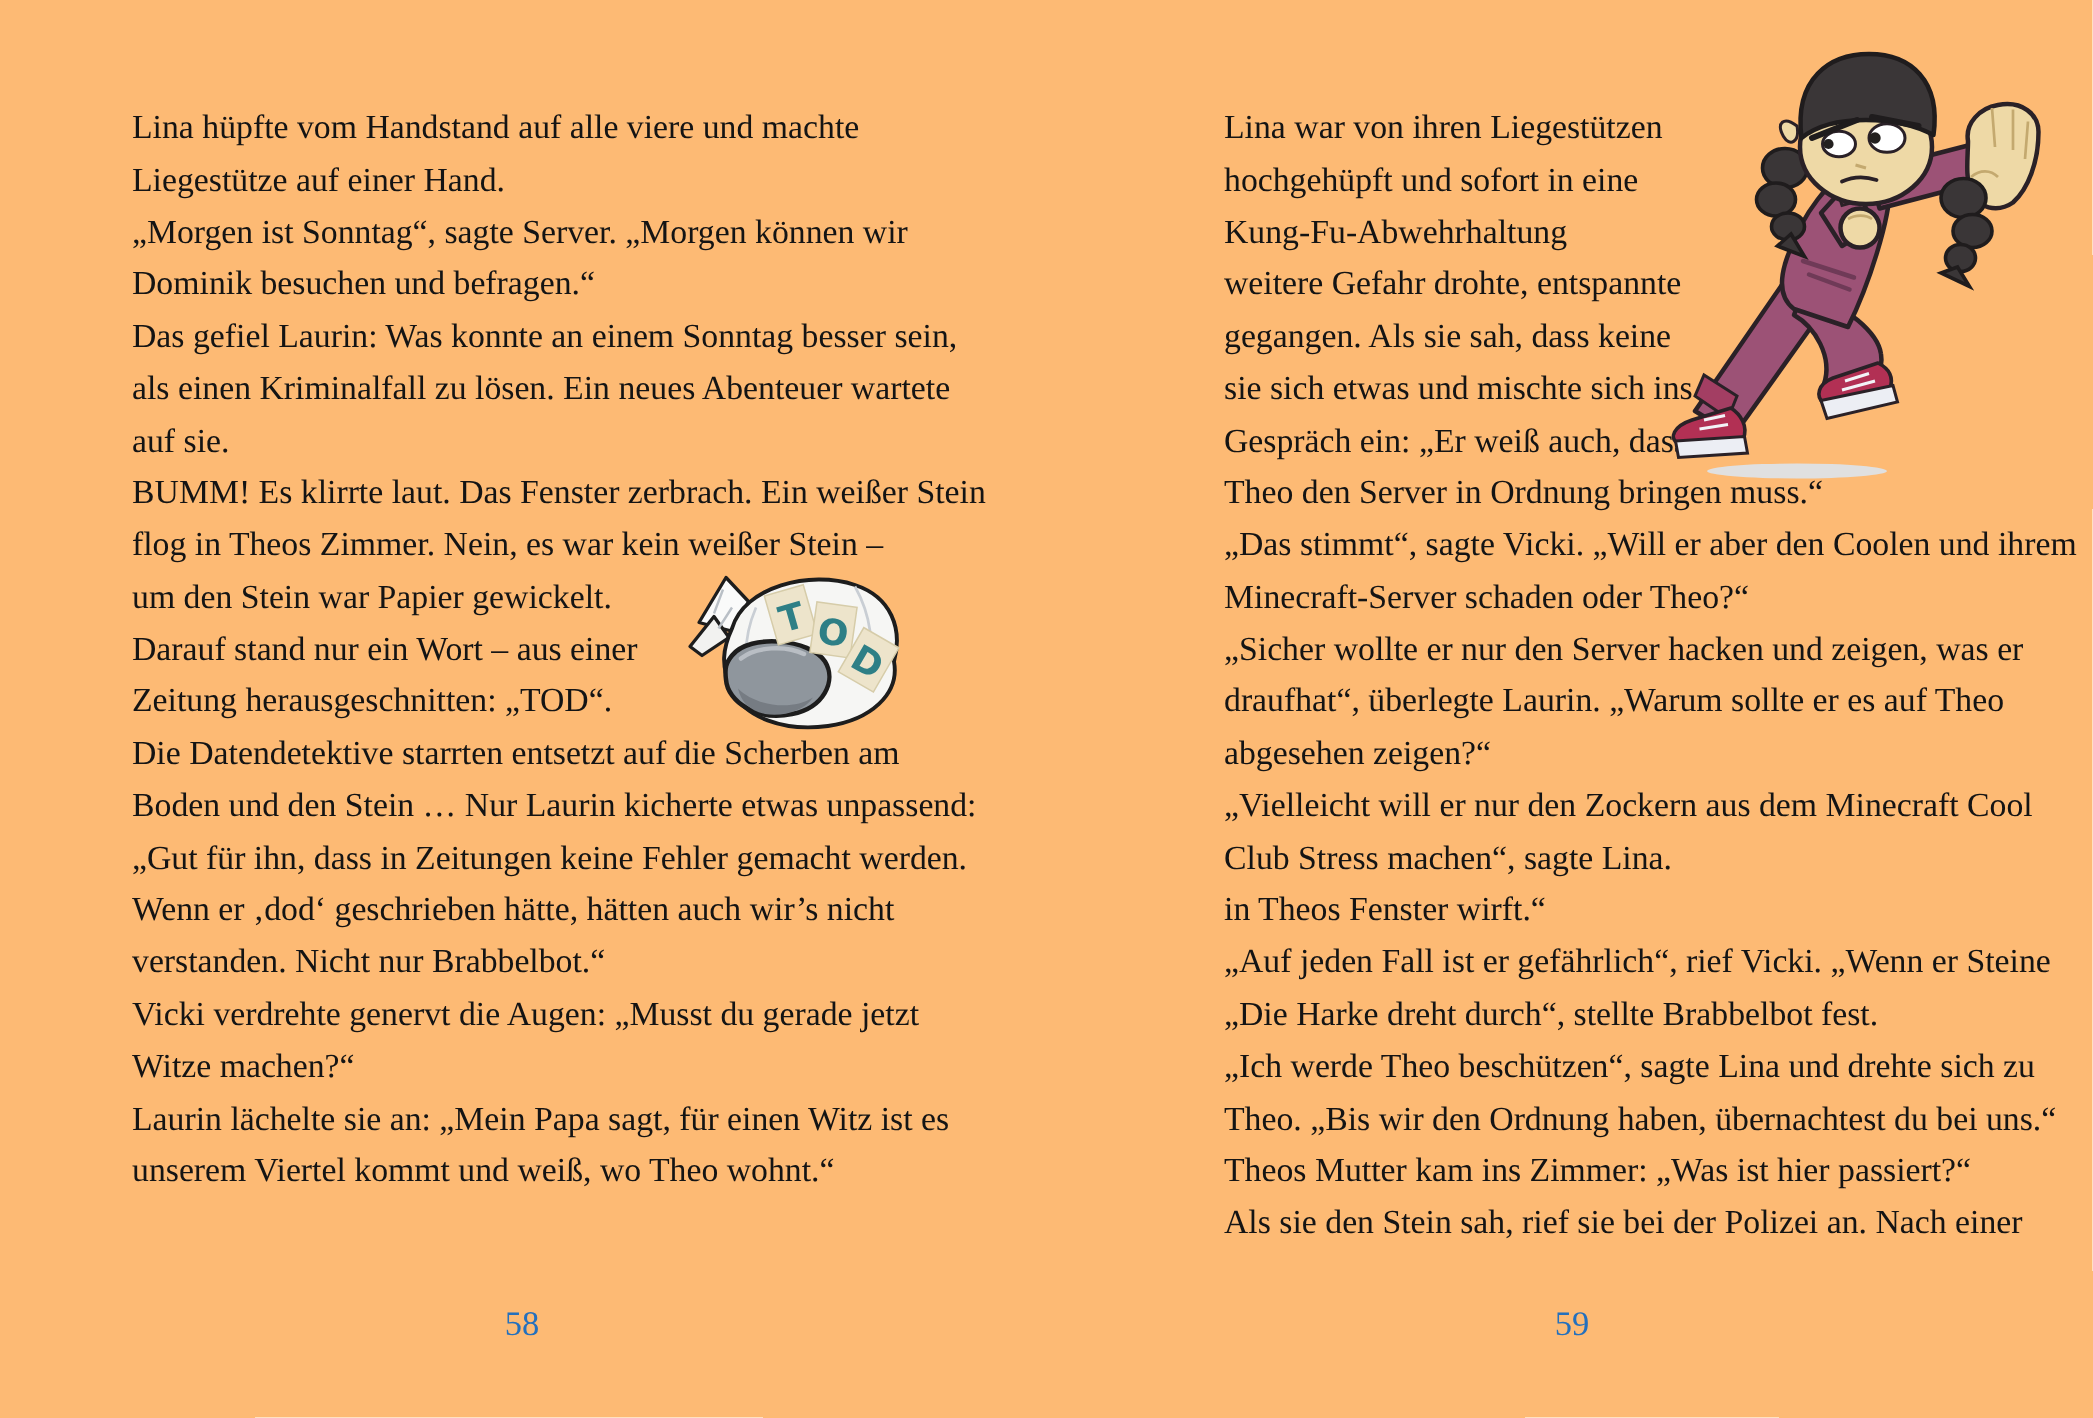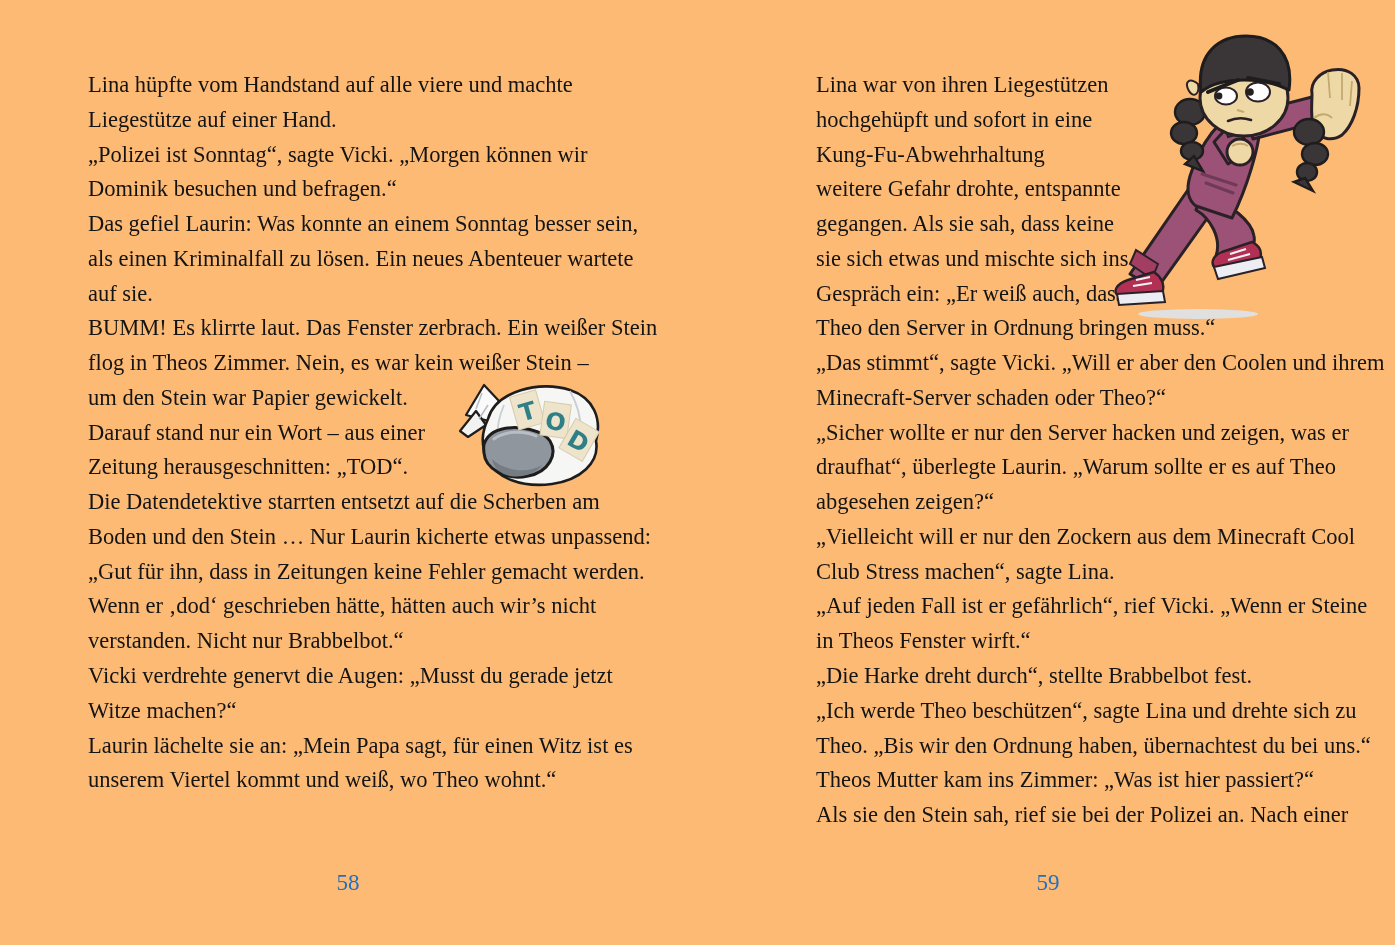--- a/index.html
+++ b/index.html
@@ -38,21 +38,21 @@
   .illus-girl{left:1106px;top:28px;width:288px;height:294px;}
 </style>
 </head>
 <body>
 
 <div class="screen">
 
   <div class="textcol col-left">
     <div class="line">Lina hüpfte vom Handstand auf alle viere und machte</div>
     <div class="line">Liegestütze auf einer Hand.</div>
-    <div class="line">„Polizei ist Sonntag“, sagte Vicki. „Morgen können wir</div>
+    <div class="line">„Morgen ist Sonntag“, sagte Server. „Morgen können wir</div>
     <div class="line">Dominik besuchen und befragen.“</div>
     <div class="line">Das gefiel Laurin: Was konnte an einem Sonntag besser sein,</div>
     <div class="line">als einen Kriminalfall zu lösen. Ein neues Abenteuer wartete</div>
     <div class="line">auf sie.</div>
     <div class="line">BUMM! Es klirrte laut. Das Fenster zerbrach. Ein weißer Stein</div>
     <div class="line">flog in Theos Zimmer. Nein, es war kein weißer Stein –</div>
     <div class="line">um den Stein war Papier gewickelt.</div>
     <div class="line">Darauf stand nur ein Wort – aus einer</div>
     <div class="line">Zeitung herausgeschnitten: „TOD“.</div>
     <div class="line">Die Datendetektive starrten entsetzt auf die Scherben am</div>
@@ -75,22 +75,22 @@
     <div class="line">sie sich etwas und mischte sich ins</div>
     <div class="line">Gespräch ein: „Er weiß auch, dass</div>
     <div class="line">Theo den Server in Ordnung bringen muss.“</div>
     <div class="line">„Das stimmt“, sagte Vicki. „Will er aber den Coolen und ihrem</div>
     <div class="line">Minecraft-Server schaden oder Theo?“</div>
     <div class="line">„Sicher wollte er nur den Server hacken und zeigen, was er</div>
     <div class="line">draufhat“, überlegte Laurin. „Warum sollte er es auf Theo</div>
     <div class="line">abgesehen zeigen?“</div>
     <div class="line">„Vielleicht will er nur den Zockern aus dem Minecraft Cool</div>
     <div class="line">Club Stress machen“, sagte Lina.</div>
+    <div class="line">in Theos Fenster wirft.“</div>
     <div class="line">„Auf jeden Fall ist er gefährlich“, rief Vicki. „Wenn er Steine</div>
-    <div class="line">in Theos Fenster wirft.“</div>
     <div class="line">„Die Harke dreht durch“, stellte Brabbelbot fest.</div>
     <div class="line">„Ich werde Theo beschützen“, sagte Lina und drehte sich zu</div>
     <div class="line">Theo. „Bis wir den Ordnung haben, übernachtest du bei uns.“</div>
     <div class="line">Theos Mutter kam ins Zimmer: „Was ist hier passiert?“</div>
     <div class="line">Als sie den Stein sah, rief sie bei der Polizei an. Nach einer</div>
   </div>
 
   <svg class="illus illus-stone" viewBox="0 0 156 122" xmlns="http://www.w3.org/2000/svg">
 
     <g>

